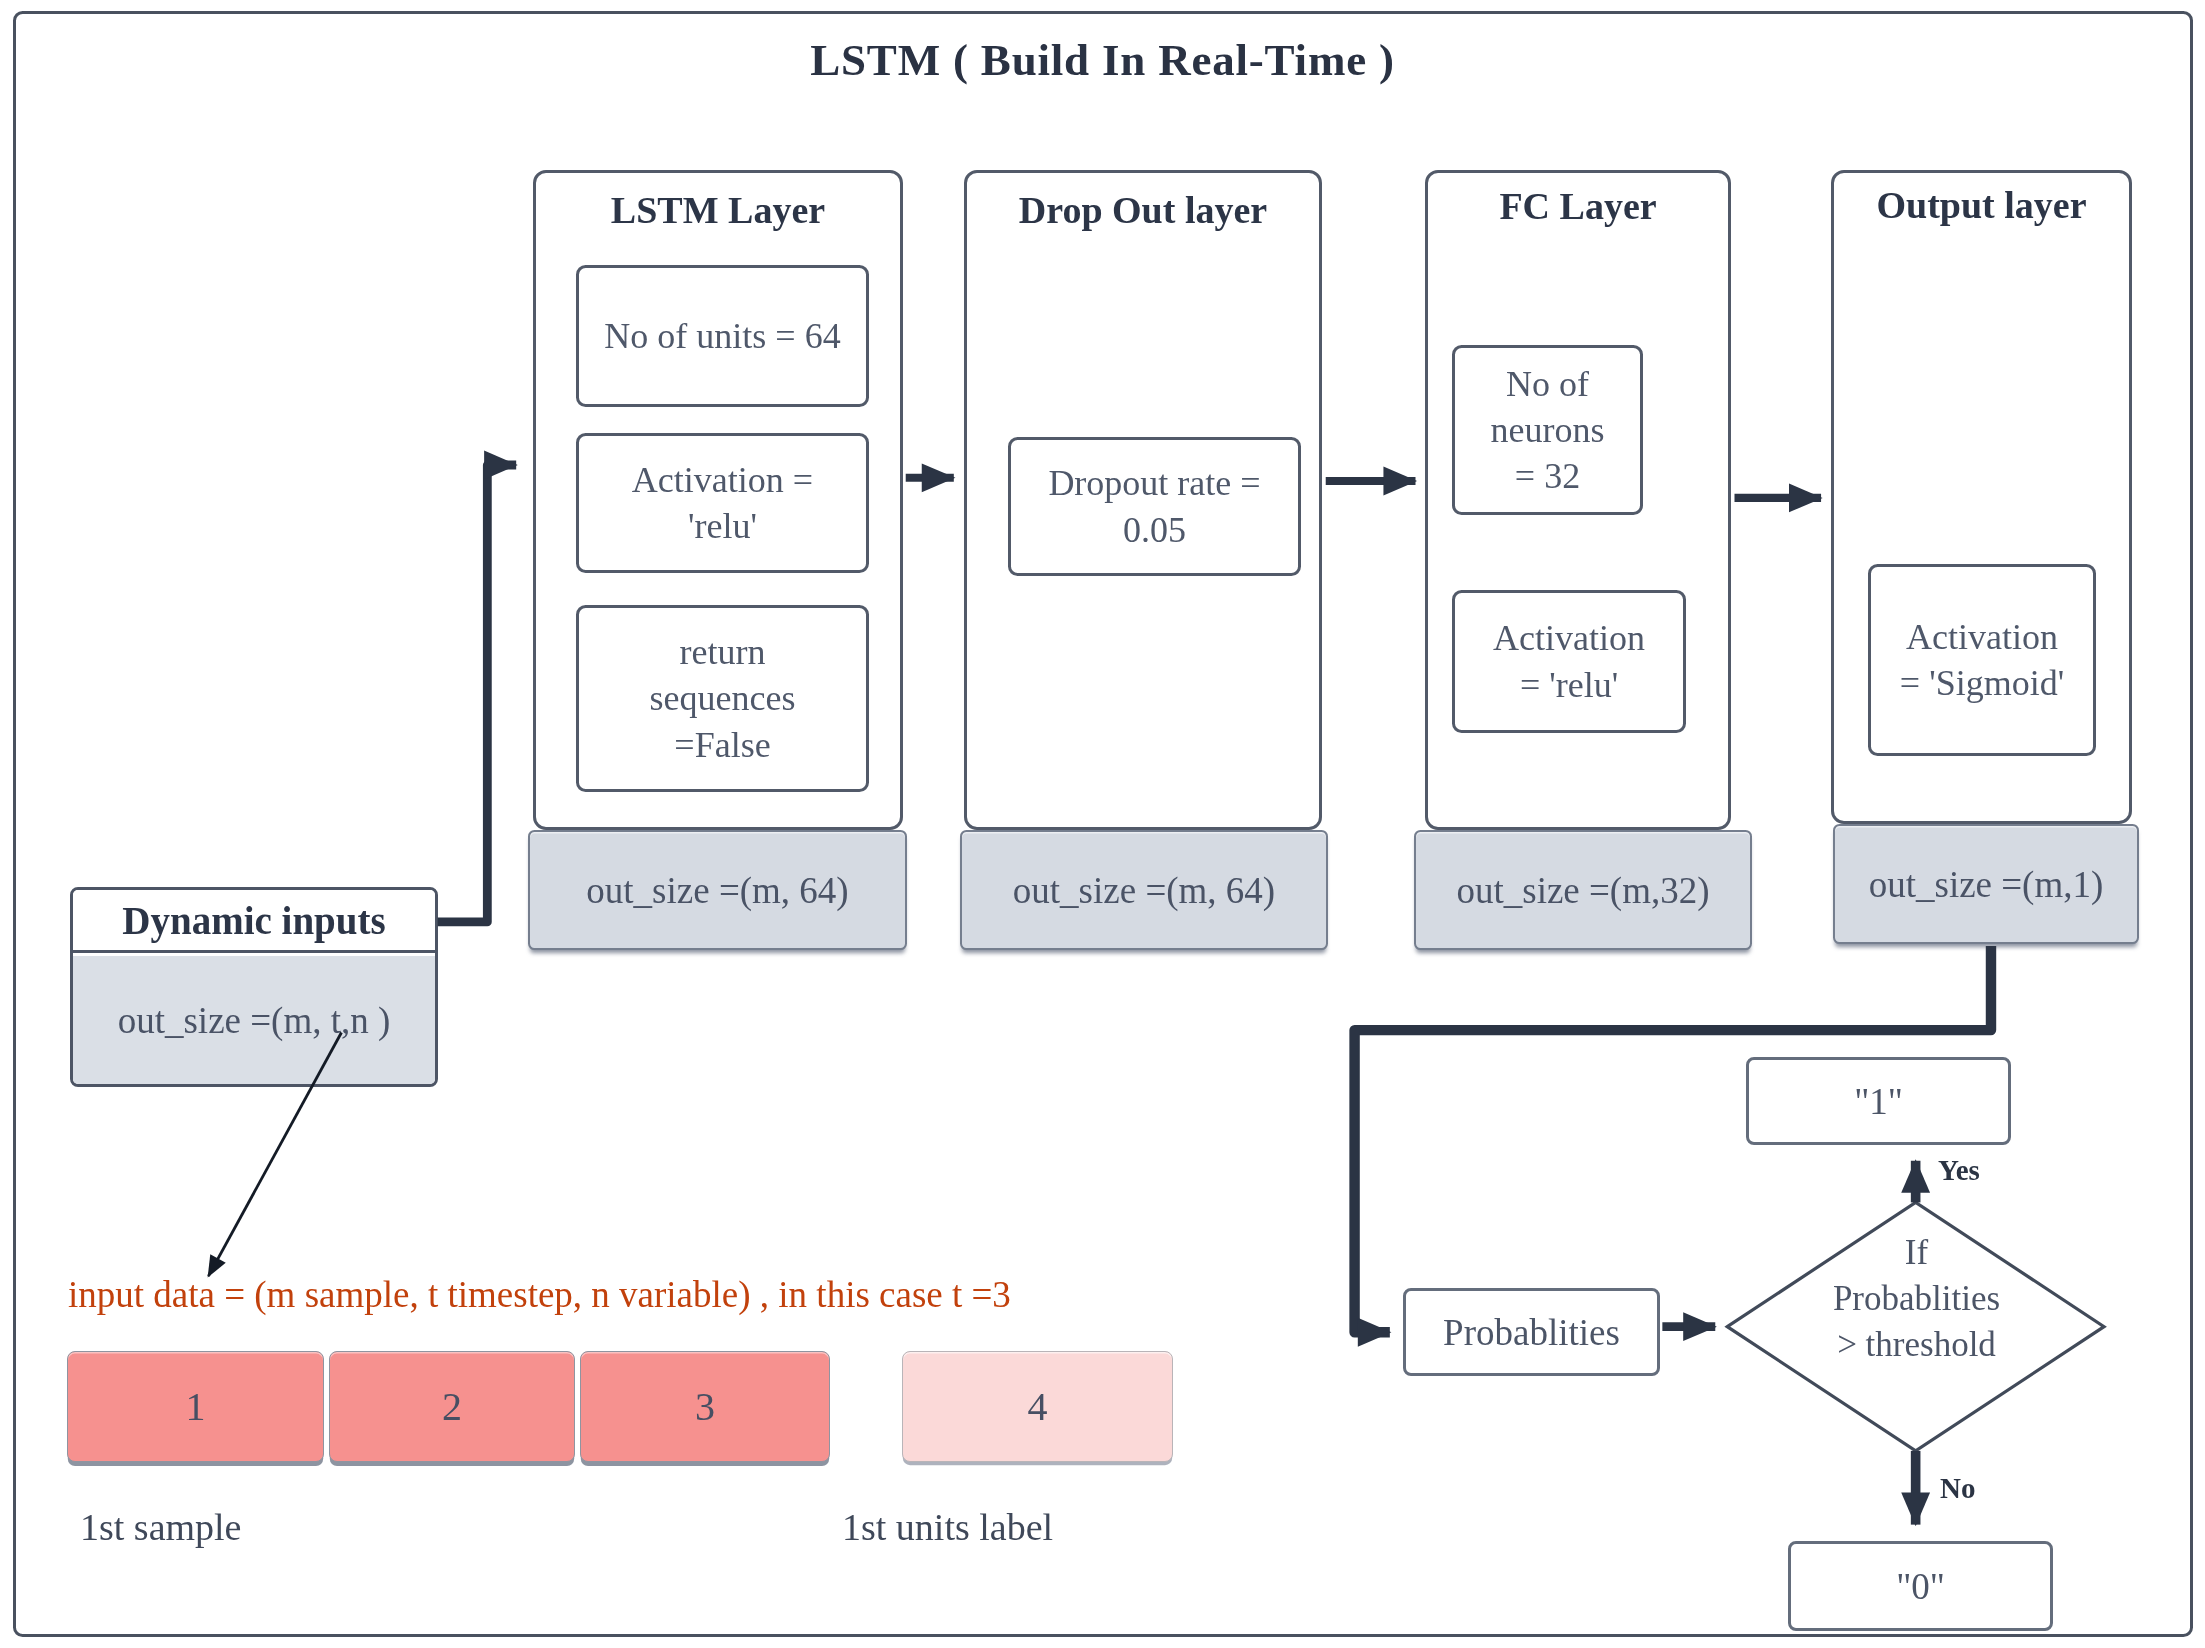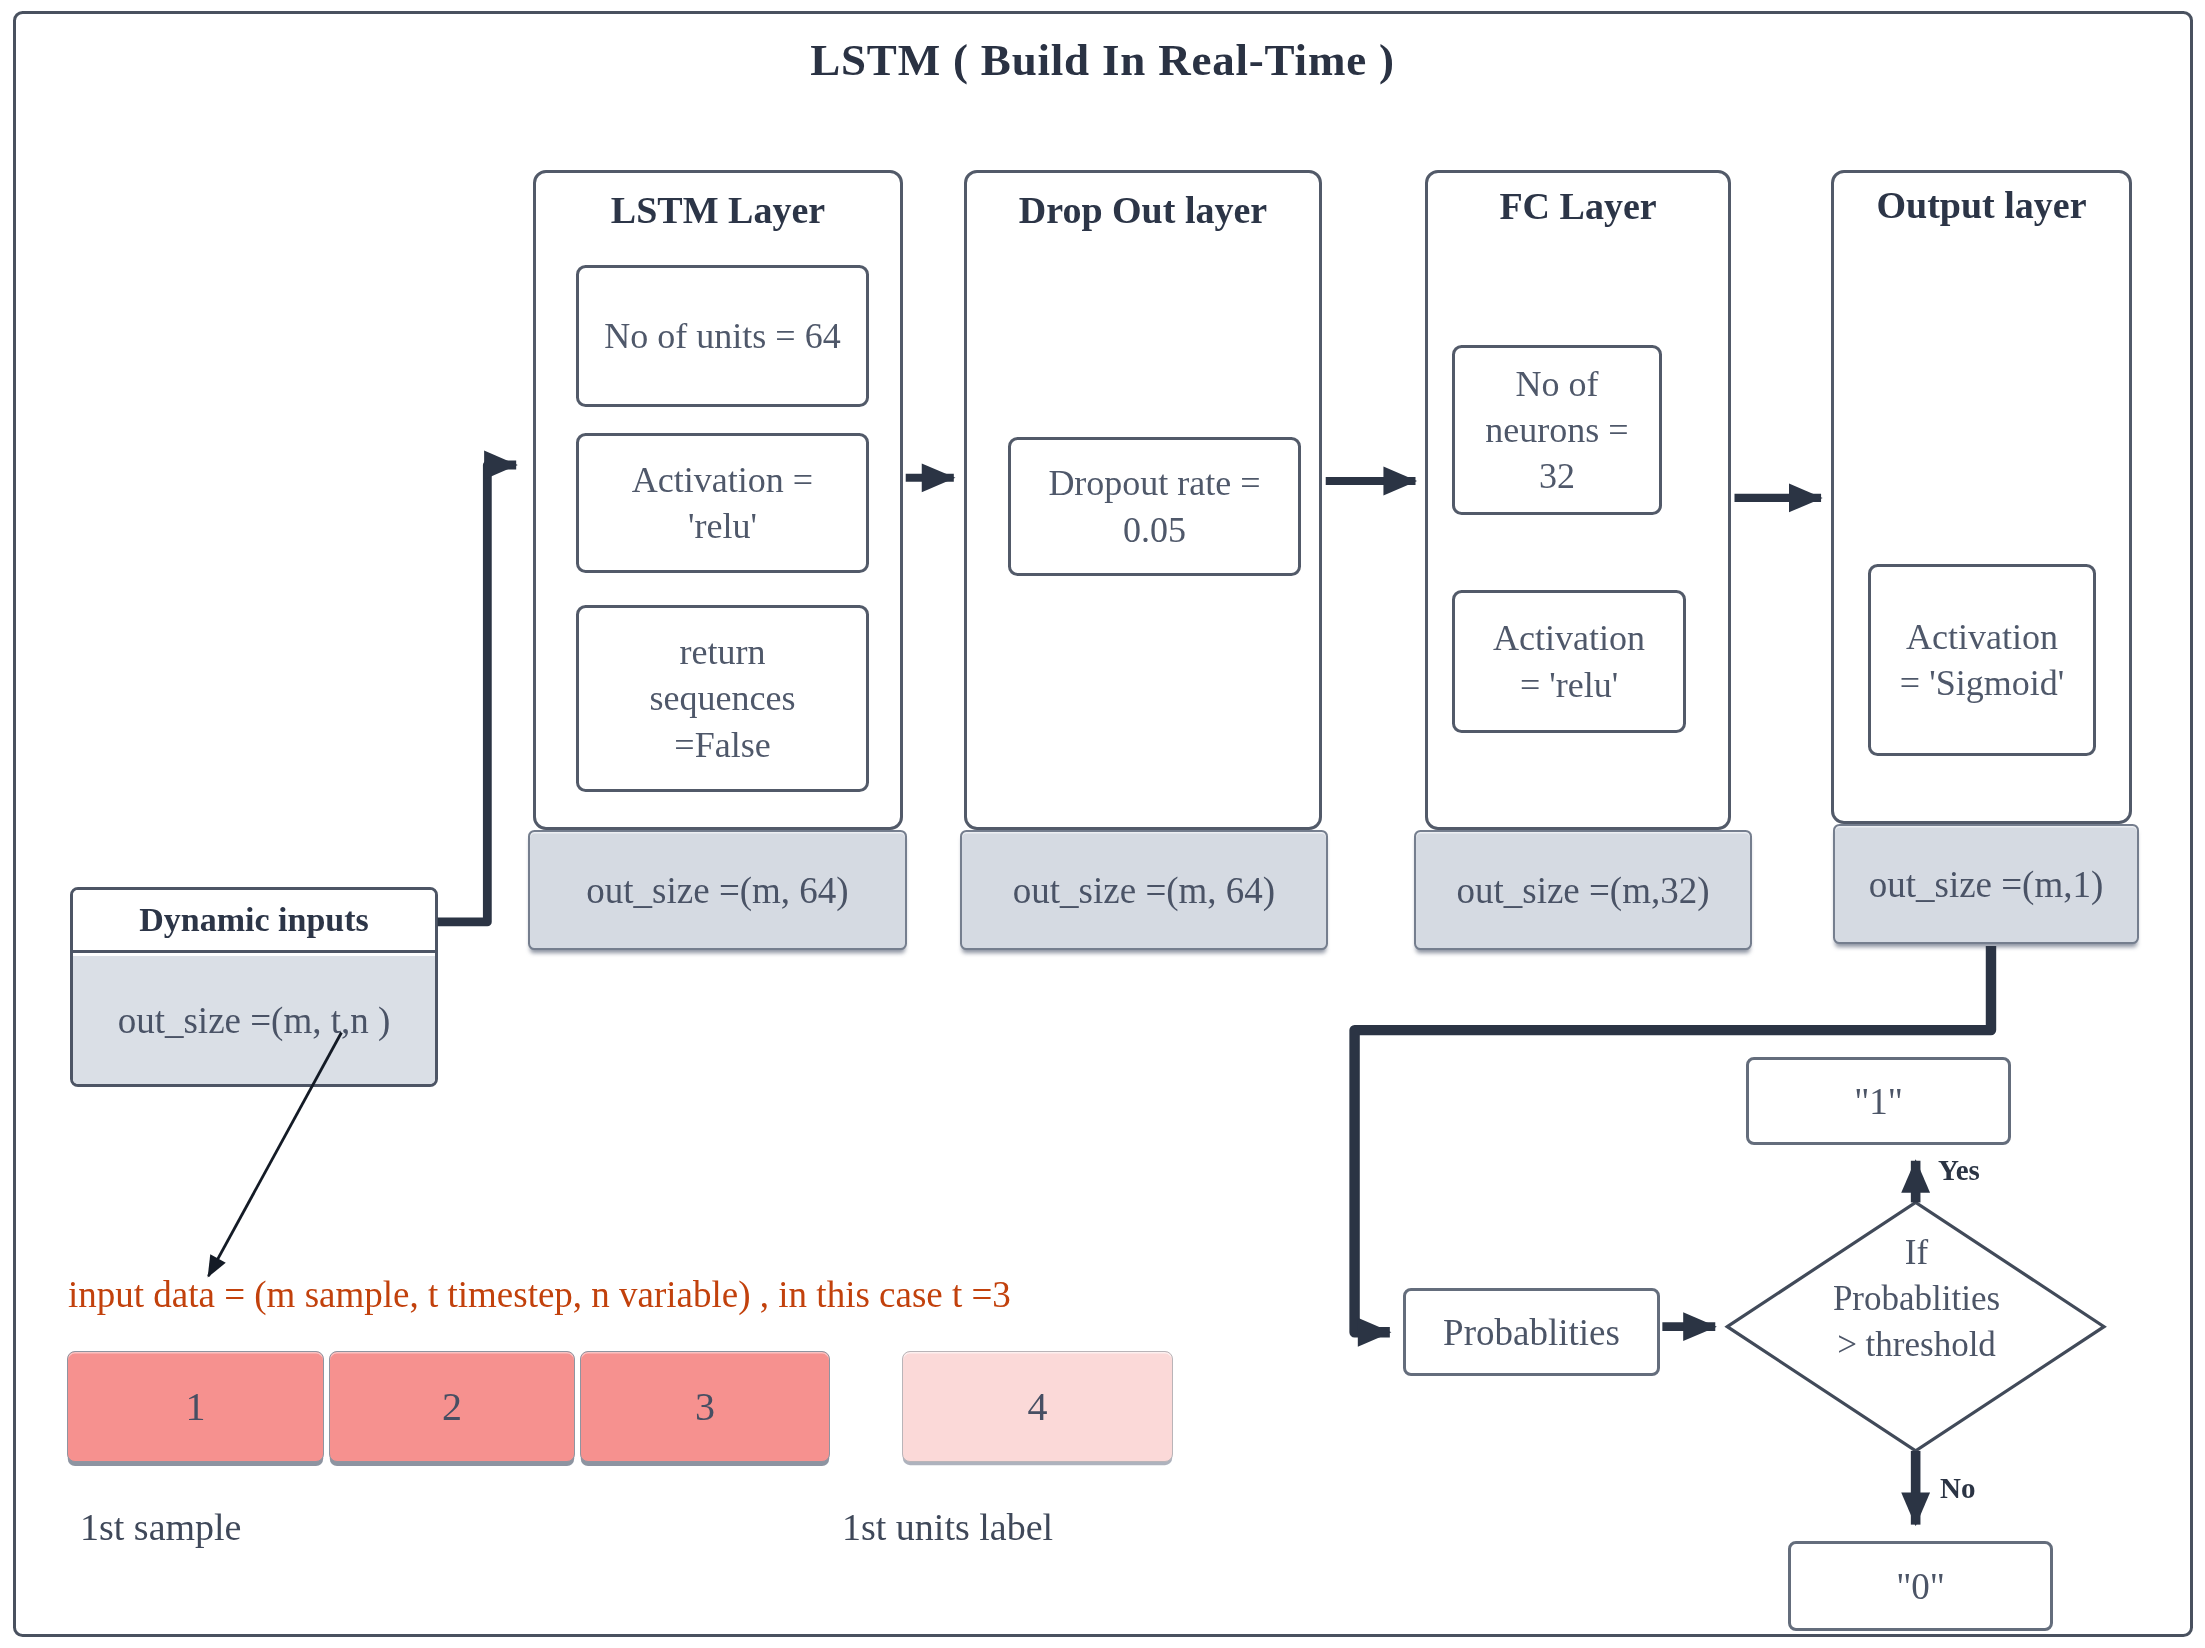--- a/index.html
+++ b/index.html
@@ -19,21 +19,21 @@
   }
   .grayfoot{
     background:#d5dae2;border:2.4px solid #757e8e;border-radius:6.4px;
     display:flex;align-items:center;justify-content:center;text-align:center;
     font-size:37px;color:#4a5366;
     box-shadow:0 4.8px 4px -2.4px rgba(100,110,128,.75), inset 0 1.6px 0 rgba(255,255,255,.55);
   }
   .dyn{border:3.2px solid #4d5565;border-radius:8px;background:#ffffff;overflow:hidden;}
   .dyn-header{
     height:63px;display:flex;align-items:center;justify-content:center;
-    font-size:34px;font-weight:bold;color:#2c3547;background:#ffffff;
+    font-size:39px;font-weight:bold;color:#2c3547;background:#ffffff;
     border-bottom:3.2px solid #4d5565;box-sizing:border-box;
   }
   .dyn-body{
     position:absolute;left:0;right:0;top:66px;bottom:0;background:#dadfe6;
     display:flex;align-items:center;justify-content:center;font-size:37px;color:#4a5366;
   }
   .flowbox{
     border:3.2px solid #646d7c;border-radius:8px;background:#ffffff;
     display:flex;align-items:center;justify-content:center;text-align:center;
     font-size:37px;color:#4c5567;
@@ -83,21 +83,21 @@
   <div class="abs col-header" style="left:964px;top:188px;width:358px;">Drop Out layer</div>
   <div class="abs param" style="left:1008px;top:437px;width:293px;height:139px;">
       <span>Dropout rate = 0.05</span>
     </div>
   <div class="abs grayfoot" style="left:960px;top:830px;width:368px;height:120px;">
       <span>out_size =(m, 64)</span>
     </div>
 
   <div class="abs col" style="left:1425px;top:170px;width:306px;height:660px;"></div>
   <div class="abs col-header" style="left:1425px;top:184px;width:306px;">FC Layer</div>
-  <div class="abs param" style="left:1452px;top:345px;width:210px;height:170px;">
+  <div class="abs param" style="left:1452px;top:345px;width:191px;height:170px;">
       <span>No of neurons = 32</span>
     </div>
   <div class="abs param" style="left:1452px;top:590px;width:234px;height:143px;">
       <span>Activation = 'relu'</span>
     </div>
   <div class="abs grayfoot" style="left:1414px;top:830px;width:338px;height:120px;">
       <span>out_size =(m,32)</span>
     </div>
 
   <div class="abs col" style="left:1831px;top:170px;width:301px;height:654px;"></div>

